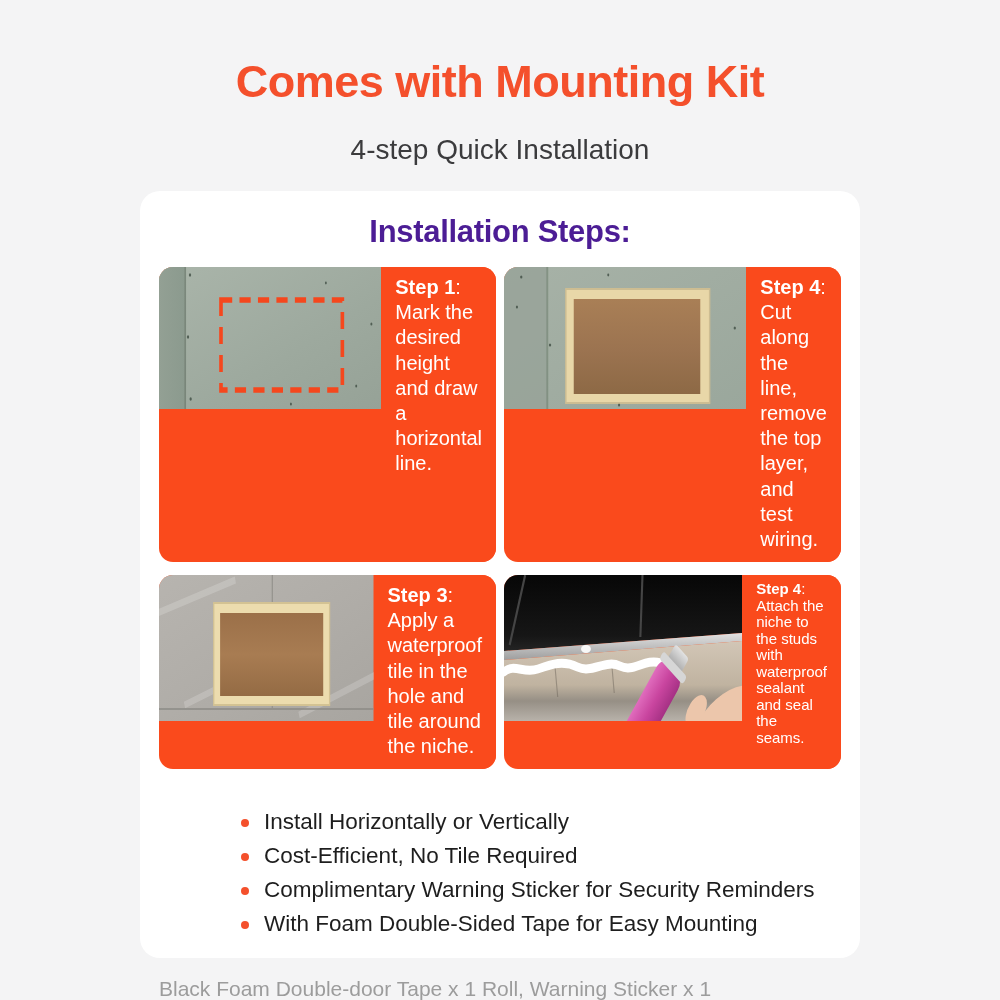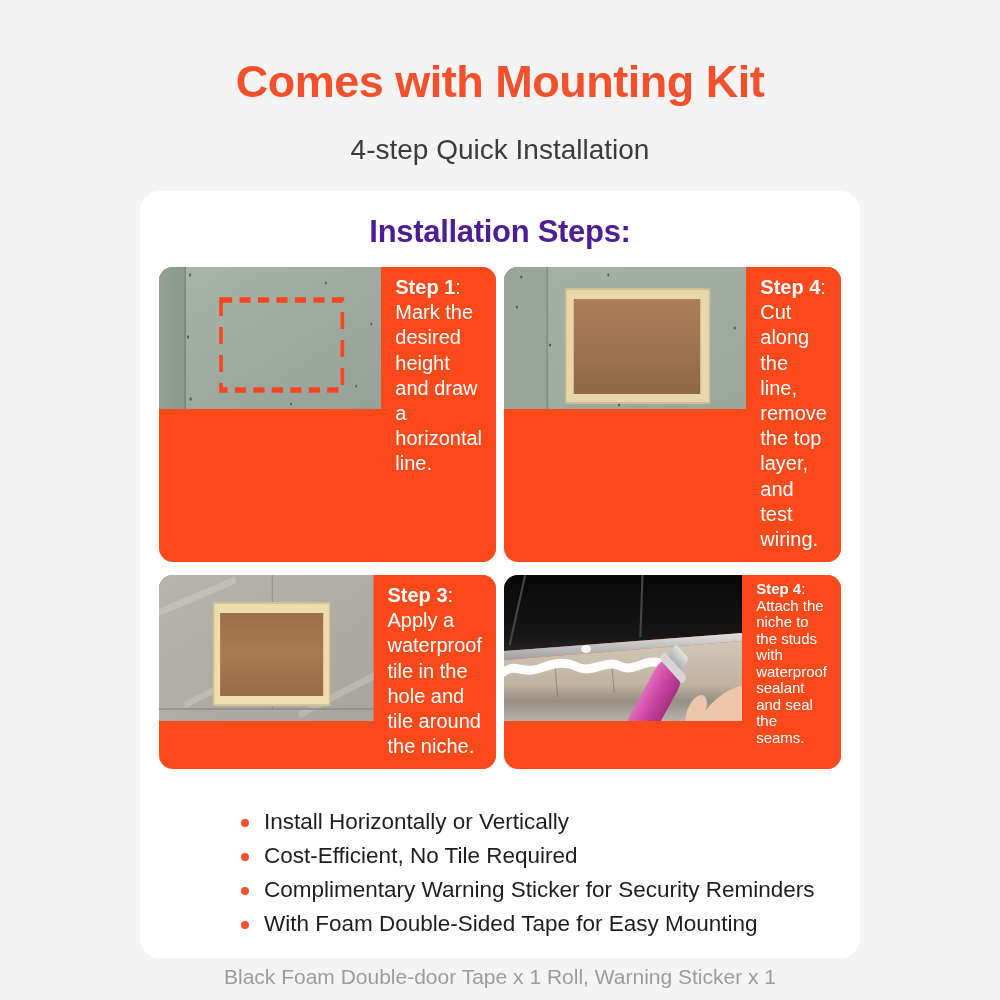--- a/index.html
+++ b/index.html
@@ -91,22 +91,22 @@
     margin: 10px 15px 0 0;
     flex: 0 0 auto;
   }
   .feature .ftext {
     font-size: 22.5px;
     line-height: 26px;
     color: #1e1e1e;
   }
 
   .footnote {
-    margin-top: 28px;
-    text-align: center;
+    margin-top: 40px;
+    text-align: left;
     font-size: 21px;
     color: #9c9c9c;
   }
 </style>
 </head>
 <body>
 
 <div class="page">
 
   <h1 class="page-title">Comes with Mounting Kit</h1>

